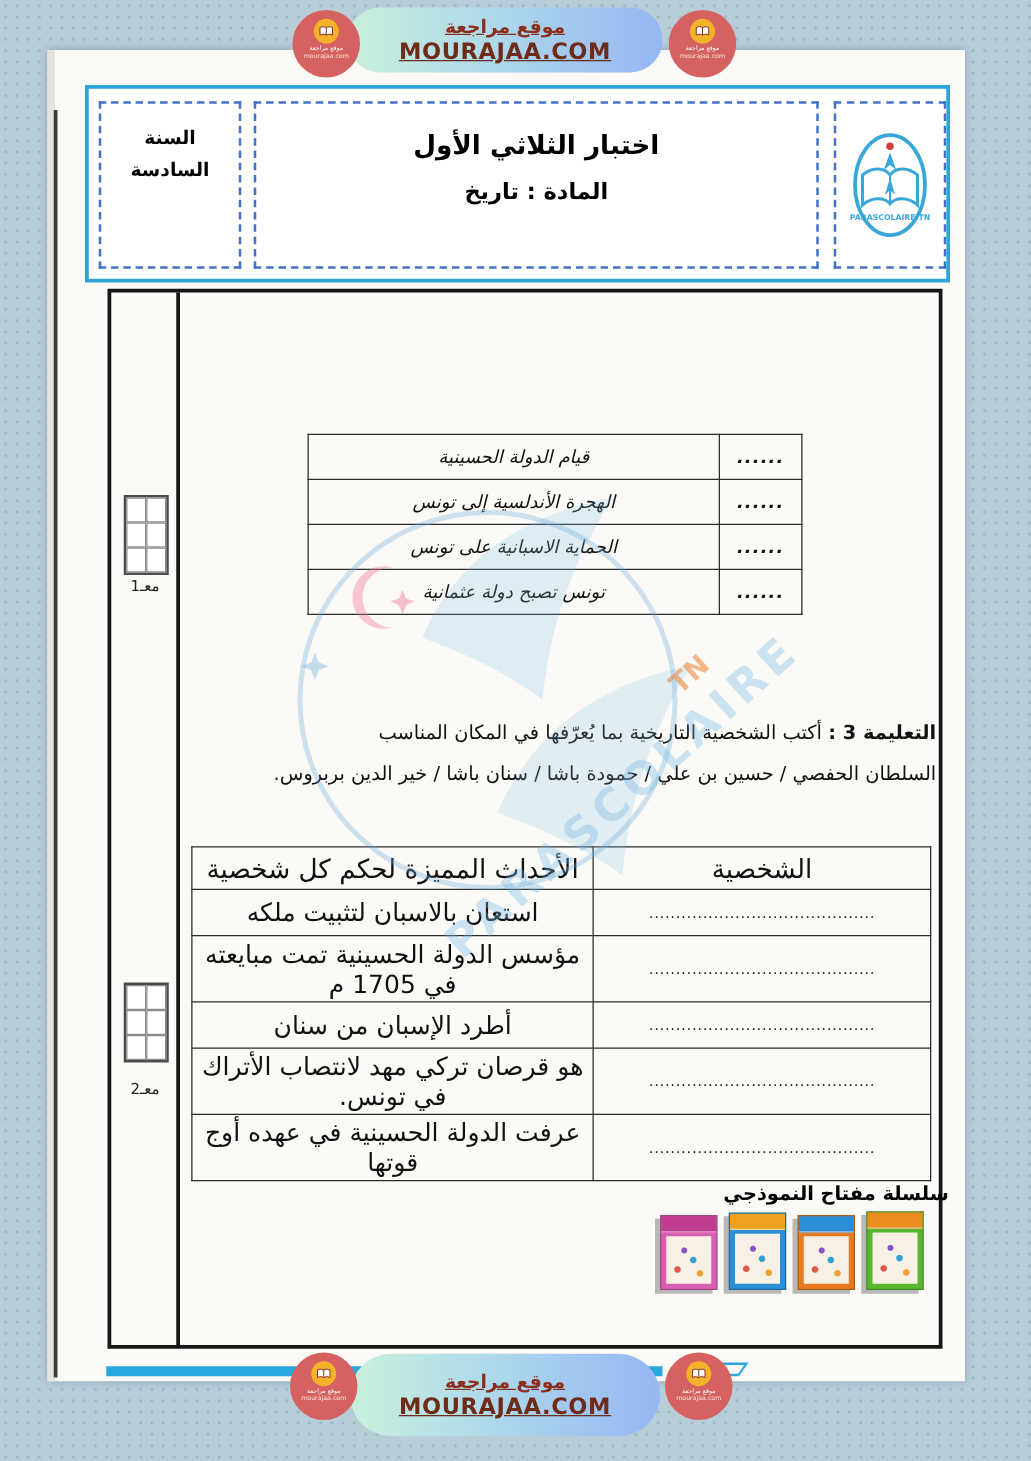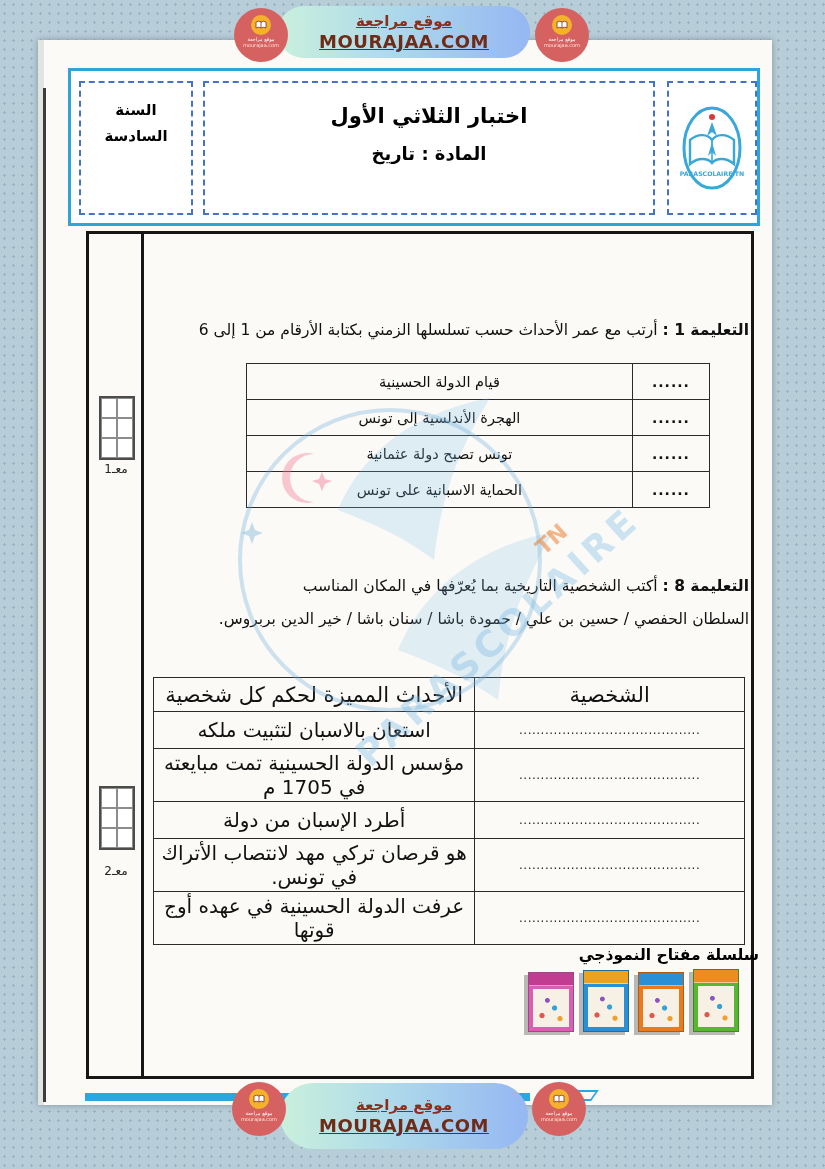--- a/index.html
+++ b/index.html
@@ -65,21 +65,21 @@
 
   .content { position:absolute; left:55px; top:0; width:613px; height:100%; }
   .para { position:absolute; right:8px; left:8px; direction:rtl; text-align:right;
     font-size:15.5px; line-height:31px; color:#111; }
   .lbl { font-weight:bold; }
 
   
   table { border-collapse:collapse; position:absolute; background:transparent; }
   td, th { border:1.6px solid #2b2b2b; text-align:center; vertical-align:middle;
     direction:rtl; color:#111; padding:2px 4px; }
-  .t1 { left:102px; top:129px; width:464px; }
+  .t1 { left:102px; top:113px; width:396px;font-style:italic; }
   .t1 td { height:36px; font-size:14.5px; }
   .t1 .dots-cell { font-size:14px; font-weight:bold; letter-spacing:1px; }
   .t2 { left:9px; top:443px; width:592px; }
   .t2 th { height:34px; font-size:21px; font-weight:normal;margin-top:40px; }
   .t2 td { height:37px; font-size:20px; }
   .t2 .dots-cell { font-size:12px; letter-spacing:.5px; color:#222; white-space:nowrap; overflow:hidden; }
 
   
   .ad { position:absolute; left:363px; top:712px; width:252px; text-align:right; }
   .ad-title { font-size:15.5px; font-weight:bold; direction:rtl; letter-spacing:1px; color:#000; }
@@ -181,52 +181,48 @@
         <div></div>
         <div></div>
         <div></div>
         <div></div>
     </div>
     <div class="mgrid-label" style="top:630px;">معـ2</div>
 
     <div class="content">
 
 
-      <div class="para" style="top:81px;">
-        <span class="lbl">التعليمة 1 :</span>
-        <span>أرتب مع عمر الأحداث حسب تسلسلها الزمني بكتابة الأرقام من 1 إلى 6</span>
-      </div>
 
       <table class="t1">
         <colgroup>
             <col style="width:330px">
             <col style="width:66px">
           </colgroup>
         <tbody>
             <tr>
           <td>قيام الدولة الحسينية</td>
           <td class="dots-cell">......</td>
         </tr>
         <tr>
           <td>الهجرة الأندلسية إلى تونس</td>
           <td class="dots-cell">......</td>
         </tr>
         <tr>
+          <td>الحماية الاسبانية على تونس</td>
+          <td class="dots-cell">......</td>
+        </tr>
+        <tr>
           <td>تونس تصبح دولة عثمانية</td>
           <td class="dots-cell">......</td>
         </tr>
-        <tr>
-          <td>الحماية الاسبانية على تونس</td>
-          <td class="dots-cell">......</td>
-        </tr>
       </tbody>
         </table>
 
       <div class="para" style="top:337px;">
-        <span class="lbl">التعليمة 8 :</span>
+        <span class="lbl">التعليمة 3 :</span>
         <span>أكتب الشخصية التاريخية بما يُعرّفها في المكان المناسب</span>
       </div>
 
       <div class="para" style="top:370px;">السلطان الحفصي / حسين بن علي / حمودة باشا / سنان باشا / خير الدين بربروس.</div>
 
       <table class="t2">
         <colgroup>
             <col style="width:322px">
             <col style="width:270px">
           </colgroup>
@@ -237,21 +233,21 @@
         </tr>
         <tr>
           <td>استعان بالاسبان لتثبيت ملكه</td>
           <td class="dots-cell">..........................................</td>
         </tr>
         <tr>
           <td>مؤسس الدولة الحسينية تمت مبايعته في 1705 م</td>
           <td class="dots-cell">..........................................</td>
         </tr>
         <tr>
-          <td>أطرد الإسبان من دولة</td>
+          <td>أطرد الإسبان من سنان</td>
           <td class="dots-cell">..........................................</td>
         </tr>
         <tr>
           <td>هو قرصان تركي مهد لانتصاب الأتراك في تونس.</td>
           <td class="dots-cell">..........................................</td>
         </tr>
         <tr>
           <td>عرفت الدولة الحسينية في عهده أوج قوتها</td>
           <td class="dots-cell">..........................................</td>
         </tr>

